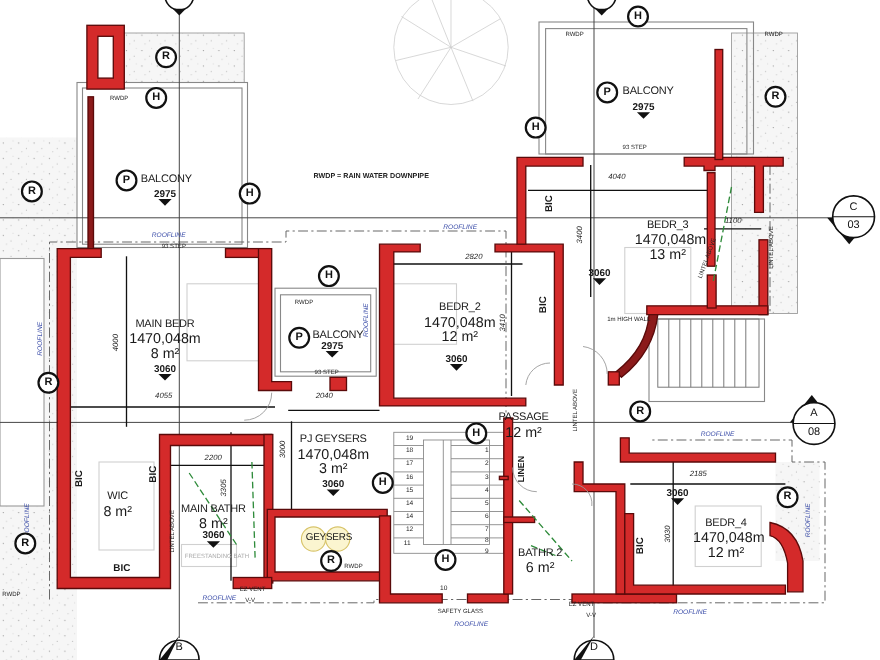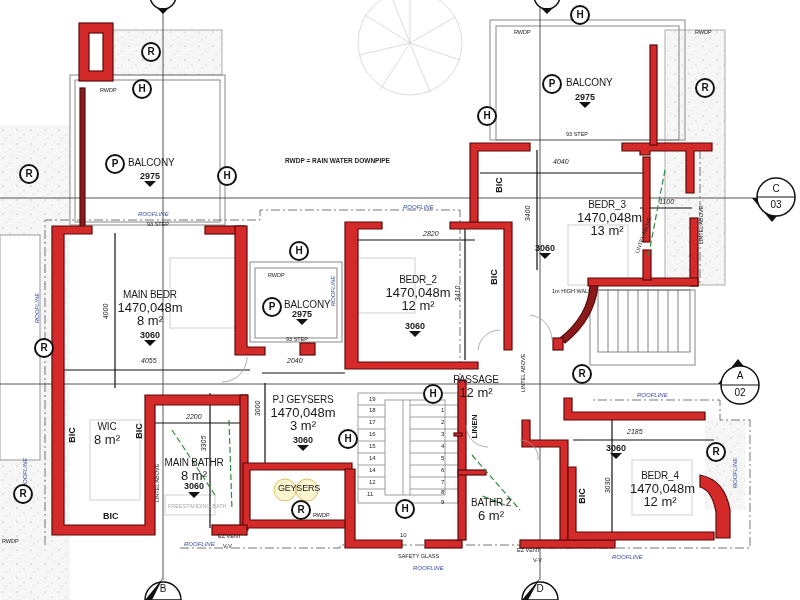--- a/index.html
+++ b/index.html
@@ -306,21 +306,21 @@
 </div>
 
 <div class="lbl" style="left:268px;top:395px;width:70px;">
   <div class="room-name">PJ GEYSERS</div>
   <div class="room-sub">1470,048m</div>
   <div class="room-sub">3 m²</div>
   <div class="room-lvl" style="margin-top:3px;">3060</div>
   <span class="lvl-mark"></span>
 </div>
 
-<div class="lbl" style="left:92px;top:422px;width:30px;">
+<div class="lbl" style="left:92px;top:447px;width:30px;">
   <div class="room-name">WIC</div>
   <div class="room-sub">8 m²</div>
 </div>
 
 <div class="lbl" style="left:162px;top:458px;width:64px;">
   <div class="room-name">MAIN BATHR</div>
   <div class="room-sub">8 m²</div>
   <div class="room-lvl">3060</div>
   <span class="lvl-mark"></span>
 </div>
@@ -404,21 +404,21 @@
 <div class="sym" style="left:13px;top:484px;">R</div>
 <div class="sym" style="left:291px;top:500px;">R</div>
 <div class="sym" style="left:572px;top:364px;">R</div>
 <div class="sym" style="left:706px;top:442px;">R</div>
 
 <div class="grid-tag" style="left:155px;top:583px;width:16px;">B</div>
 <div class="grid-tag" style="left:532px;top:583px;width:16px;">D</div>
 <div class="grid-tag" style="left:768px;top:183px;width:16px;">C</div>
 <div class="grid-tag" style="left:766px;top:199px;width:20px;">03</div>
 <div class="grid-tag" style="left:732px;top:370px;width:16px;">A</div>
-<div class="grid-tag" style="left:730px;top:387px;width:20px;">02</div>
+<div class="grid-tag" style="left:730px;top:387px;width:20px;">08</div>
 
 <div class="stepnum" style="left:369px;top:396px;">19</div>
 <div class="stepnum" style="left:369px;top:407px;">18</div>
 <div class="stepnum" style="left:369px;top:419px;">17</div>
 <div class="stepnum" style="left:369px;top:431px;">16</div>
 <div class="stepnum" style="left:369px;top:443px;">15</div>
 <div class="stepnum" style="left:369px;top:455px;">14</div>
 <div class="stepnum" style="left:369px;top:467px;">14</div>
 <div class="stepnum" style="left:369px;top:479px;">12</div>
 <div class="stepnum" style="left:367px;top:491px;">11</div>

